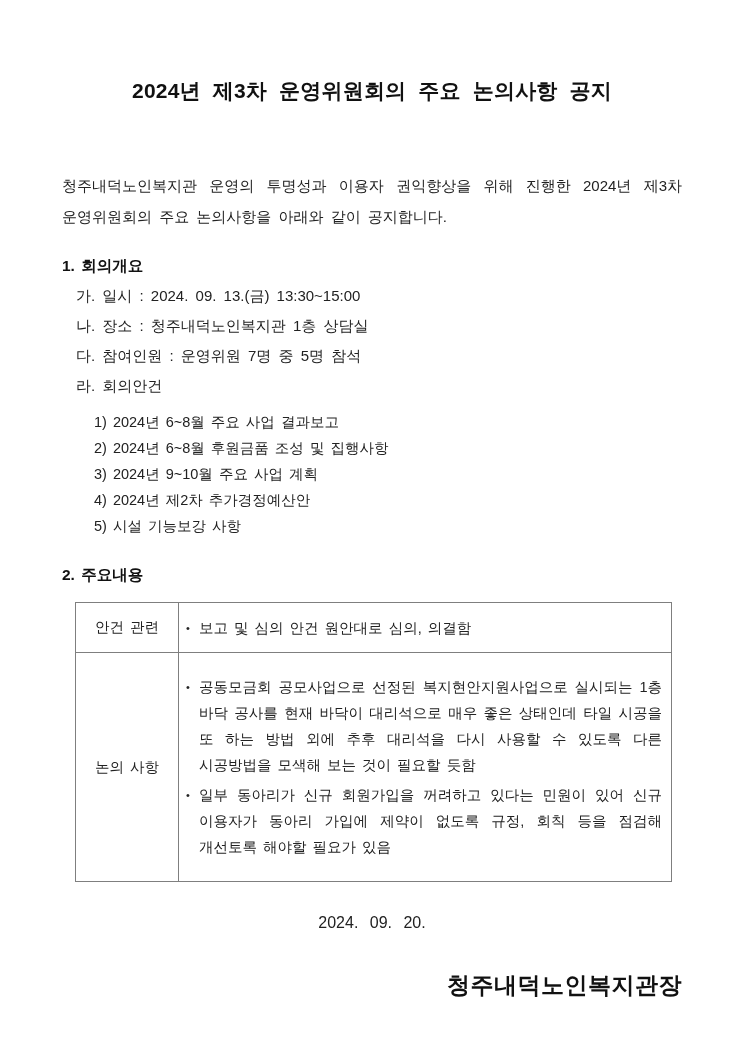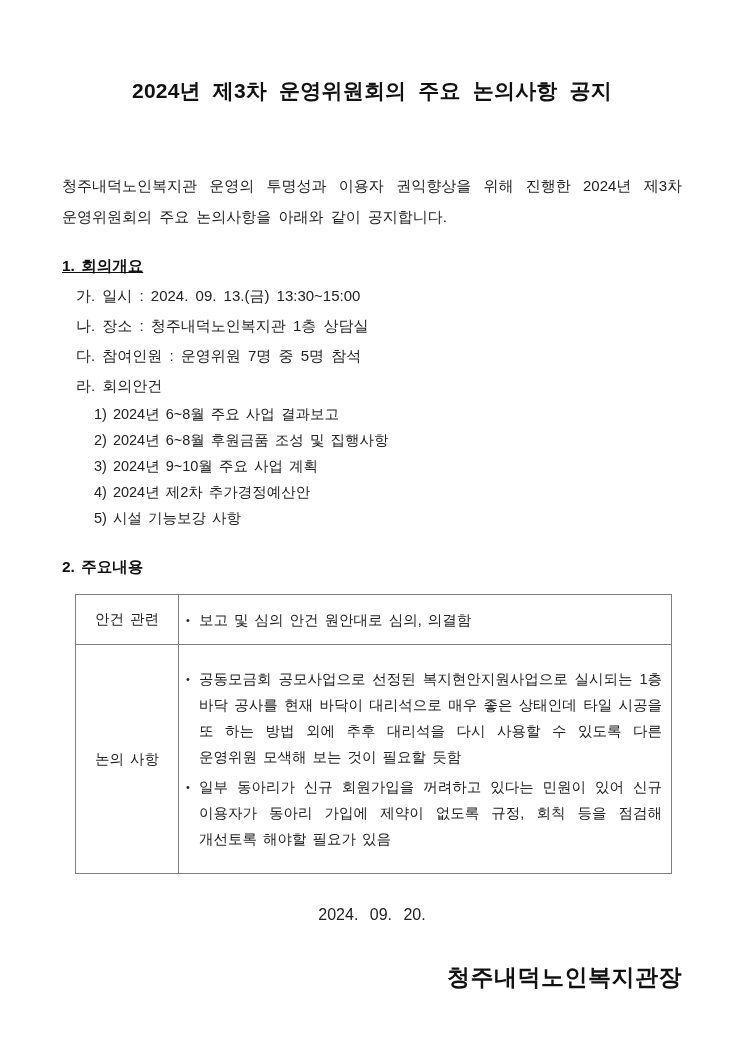--- a/index.html
+++ b/index.html
@@ -32,31 +32,31 @@
     word-spacing:3px;
     color:#222;
   }
   .sec-heading {
     font-size:15.5px;
     font-weight:700;
     line-height:31px;
     color:#111;
     word-spacing:2px;
   }
-  .sec1-heading { margin-top:18px;text-decoration:underline; }
+  .sec1-heading { margin-top:18px; }
   .sec2-heading { margin-top:20px; }
   .list1 { margin-left:14px; }
   .list1 .li {
     font-size:15px;
     line-height:30px;
     word-spacing:3px;
     color:#222;
     white-space:nowrap;
   }
-  .list2 { margin-left:32px; }
+  .list2 { margin-left:32px;margin-top:8px; }
   .list2 .li {
     font-size:14.5px;
     line-height:26px;
     word-spacing:2px;
     color:#222;
     white-space:nowrap;
   }
   table.content-table {
     margin-top:12px;
     margin-left:13px;
@@ -151,21 +151,21 @@
           <span class="bullet-glyph">•</span>
           <span class="bullet-text">보고 및 심의 안건 원안대로 심의, 의결함</span>
         </div>
       </td>
     </tr>
     <tr class="row-discussion">
       <td class="label-cell">논의 사항</td>
       <td class="content-cell">
         <div class="bullet-item">
           <span class="bullet-glyph">•</span>
-          <span class="bullet-text">공동모금회 공모사업으로 선정된 복지현안지원사업으로 실시되는 1층 바닥 공사를 현재 바닥이 대리석으로 매우 좋은 상태인데 타일 시공을 또 하는 방법 외에 추후 대리석을 다시 사용할 수 있도록 다른 운영위원 모색해 보는 것이 필요할 듯함</span>
+          <span class="bullet-text">공동모금회 공모사업으로 선정된 복지현안지원사업으로 실시되는 1층 바닥 공사를 현재 바닥이 대리석으로 매우 좋은 상태인데 타일 시공을 또 하는 방법 외에 추후 대리석을 다시 사용할 수 있도록 다른 시공방법을 모색해 보는 것이 필요할 듯함</span>
         </div>
         <div class="bullet-item">
           <span class="bullet-glyph">•</span>
           <span class="bullet-text">일부 동아리가 신규 회원가입을 꺼려하고 있다는 민원이 있어 신규 이용자가 동아리 가입에 제약이 없도록 규정, 회칙 등을 점검해 개선토록 해야할 필요가 있음</span>
         </div>
       </td>
     </tr>
   </tbody>
     </table>
 

